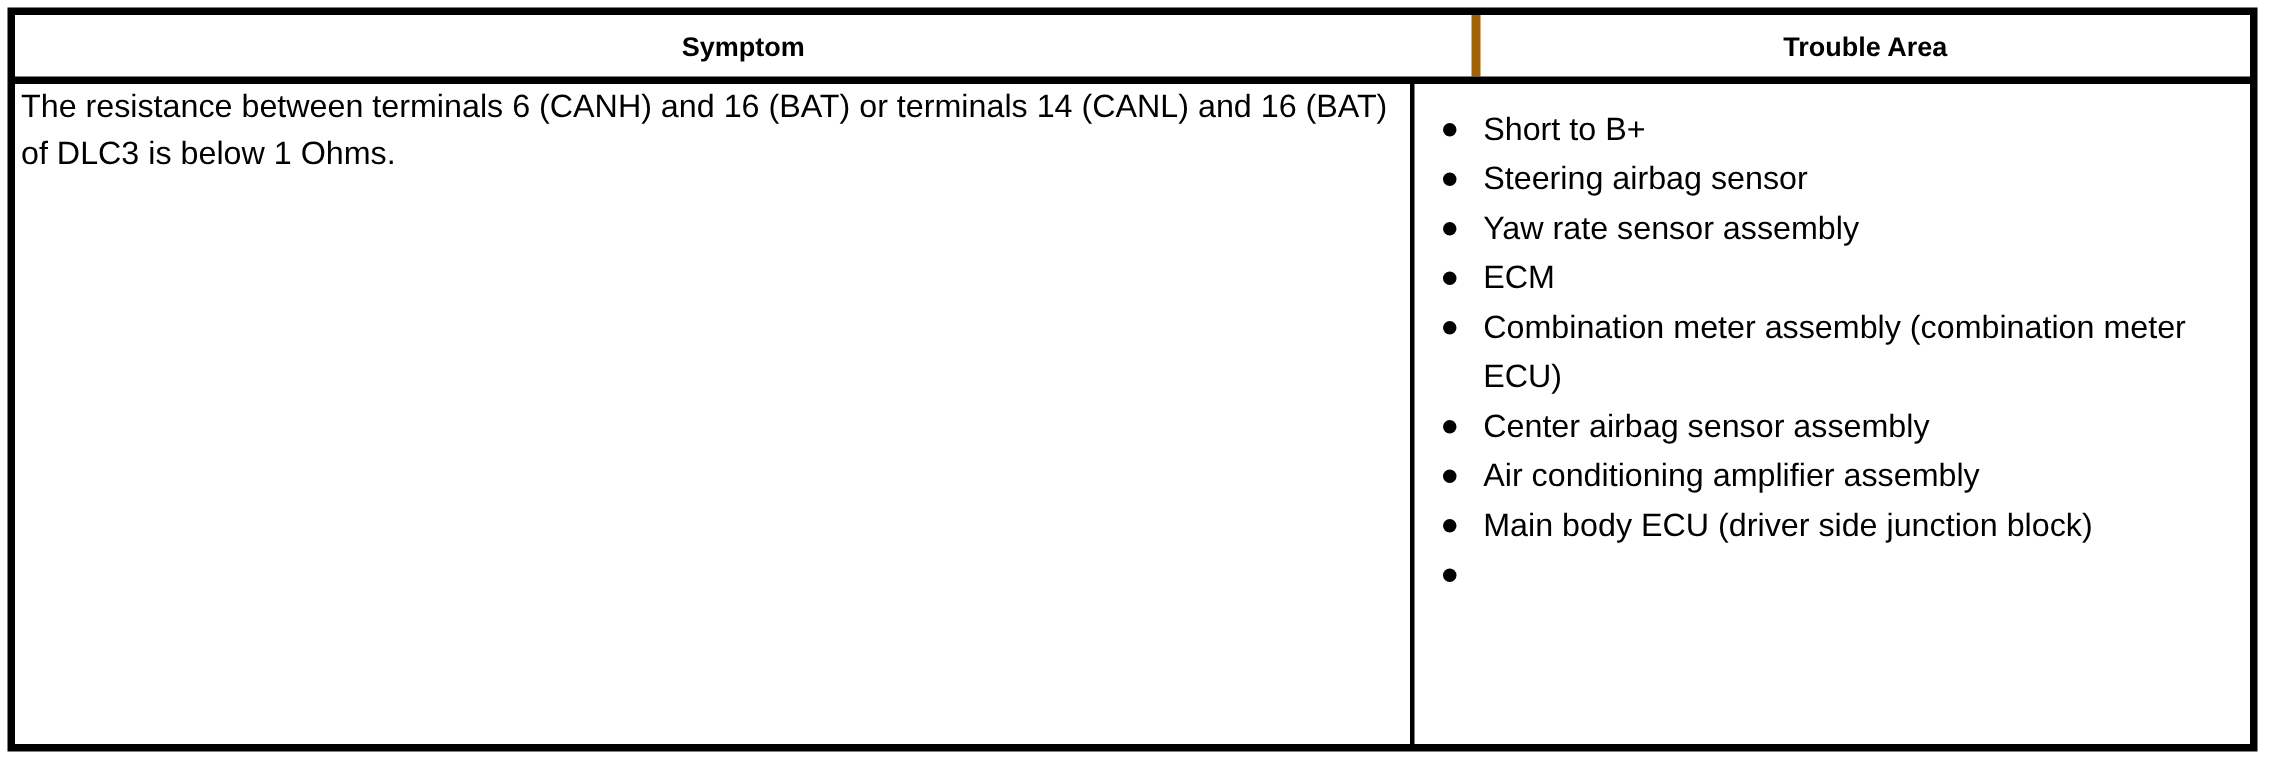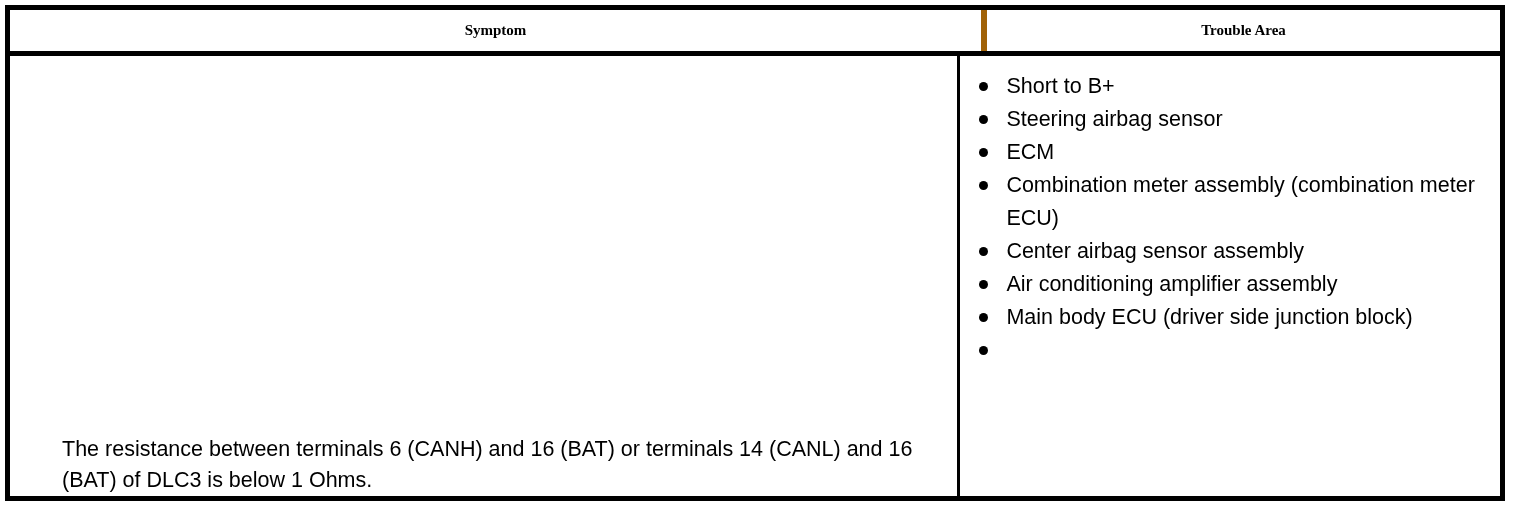--- a/index.html
+++ b/index.html
@@ -43,25 +43,24 @@
     top: 0;
     right: 0;
     height: 41px;
     display: flex;
   }
   .header-cell {
     display: flex;
     align-items: center;
     justify-content: center;
     font-weight: bold;
-    font-size: 15px;
+    font-size: 18px;
     line-height: 1;
     letter-spacing: 0px;
     box-sizing: border-box;
-    font-family: Liberation Serif, serif;
   }
   .header-cell.symptom  { width: 971px; }
   .header-cell.trouble  { flex: 1 1 auto; border-left: 6px solid #a16207; }
 
   
   .header-rule {
     position: absolute;
     left: 0;
     right: 0;
     top: 41px;
@@ -75,23 +74,22 @@
     left: 0;
     right: 0;
     top: 46px;
     bottom: 0;
     display: flex;
   }
   .body-cell-symptom {
     width: 971px;
     box-sizing: border-box;
     display: flex;
-    align-items: flex-end;
+    align-items: flex-start;
     padding: 0 6px 0 4px;
-    margin-left: 48px;
   }
   .symptom-text {
     font-size: 21.5px;
     line-height: 31px;
     text-align: left;
   }
 
   .body-cell-trouble {
     flex: 1 1 auto;
     border-left: 3px solid #000000;
@@ -138,20 +136,21 @@
     <div class="body-row">
 
       <div class="body-cell-symptom">
         <div class="symptom-text">The resistance between terminals 6 (CANH) and 16 (BAT) or terminals 14 (CANL) and 16 (BAT) of DLC3 is below 1 Ohms.</div>
       </div>
 
       <div class="body-cell-trouble">
         <ul class="trouble-list">
             <li><span class="bullet-dot"></span><span>Short to B+</span></li>
             <li><span class="bullet-dot"></span><span>Steering airbag sensor</span></li>
+            <li><span class="bullet-dot"></span><span>Yaw rate sensor assembly</span></li>
             <li><span class="bullet-dot"></span><span>ECM</span></li>
             <li><span class="bullet-dot"></span><span>Combination meter assembly (combination meter ECU)</span></li>
             <li><span class="bullet-dot"></span><span>Center airbag sensor assembly</span></li>
             <li><span class="bullet-dot"></span><span>Air conditioning amplifier assembly</span></li>
             <li><span class="bullet-dot"></span><span>Main body ECU (driver side junction block)</span></li>
             <li><span class="bullet-dot"></span></li>
           </ul>
       </div>
 
     </div>

